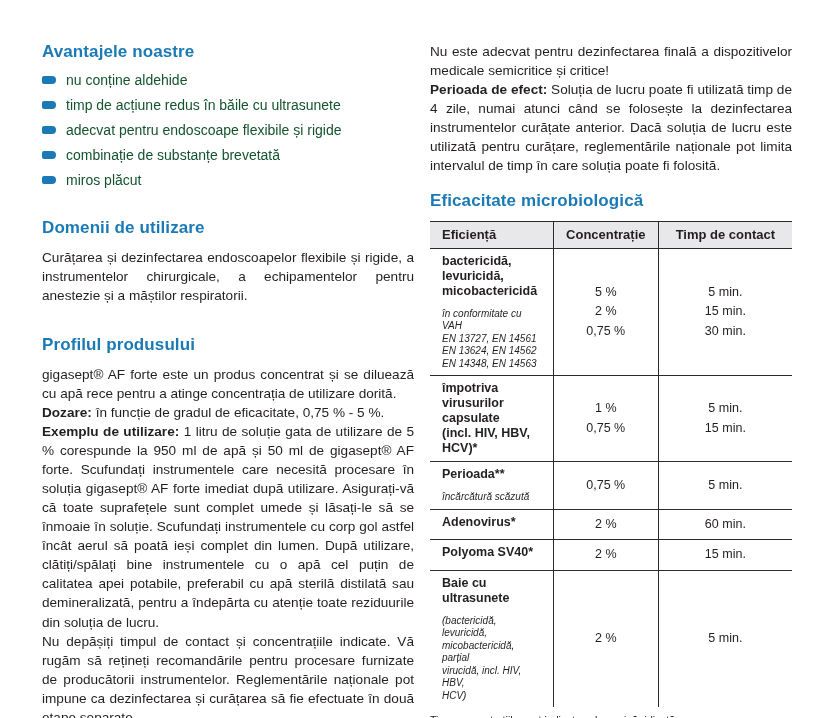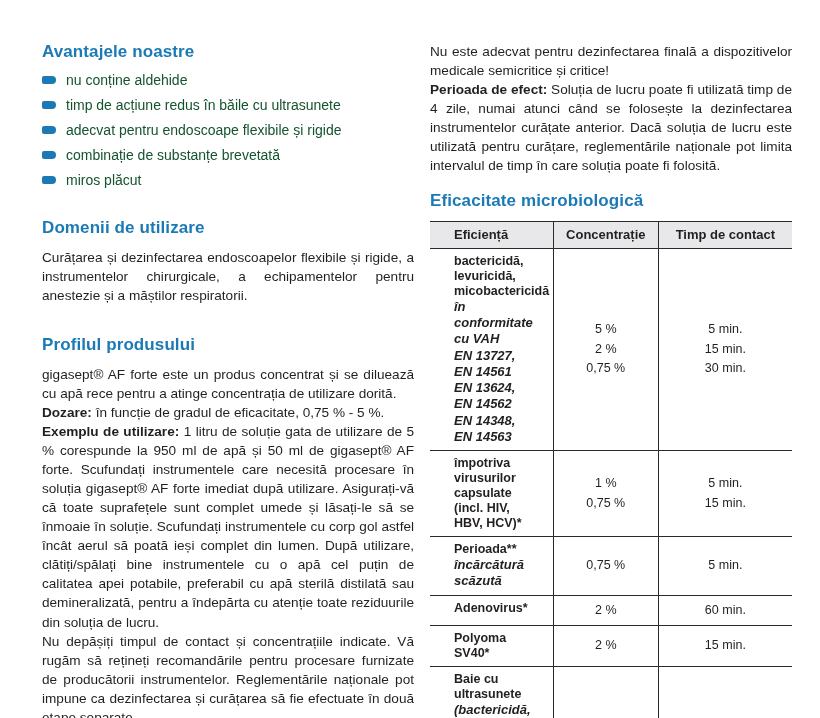--- a/index.html
+++ b/index.html
@@ -48,31 +48,31 @@
 
   
   .intro { margin-bottom: 16px; }
 
   
   .eff-title { margin-top: 0; margin-bottom: 9px; }
   .eff-table { border-top: 1px solid #2b2b2b; width: 100%; font-size: 12.5px; }
   .trow { display: flex; align-items: stretch; }
   .trow + .trow { border-top: 1px solid #2b2b2b; }
   .thead { background: #e8e8ea; font-weight: 700; font-size: 13px; }
-  .c1 { width: 34.2%; border-right: 1px solid #2b2b2b; padding: 5px 24px; }
+  .c1 { width: 34.2%; border-right: 1px solid #2b2b2b; padding: 5px 12px; }
   .c2 { width: 29.0%; border-right: 1px solid #2b2b2b; padding: 5px 4px;
         display: flex; align-items: center; justify-content: center;
         text-align: center; white-space: pre-line; line-height: 1.55; }
   .c3 { width: 36.8%; padding: 5px 4px;
         display: flex; align-items: center; justify-content: center;
         text-align: center; white-space: pre-line; line-height: 1.55; }
   .thead .c2, .thead .c3 { line-height: 1.2; }
   .eff-name { font-weight: 700; white-space: pre-line; line-height: 1.2; display: block; }
-  .eff-note { font-style: italic; font-weight: 700; font-size: 13px;
-              white-space: pre-line; line-height: 1.25; display: block; margin-top: 0; }
+  .eff-note { font-style: italic; font-weight: 400; font-size: 10px;
+              white-space: pre-line; line-height: 1.25; display: block; margin-top: 9px; }
 
   .footnotes { padding: 6px 0 8px 0; border-bottom: 1px solid #2b2b2b; }
   .footnote { display: flex; font-size: 10.6px; line-height: 1.45; }
   .fn-marker { width: 14px; flex: 0 0 auto; }
   .footnote.no-marker .fn-marker { width: 0; }
 </style>
 </head>
 <body>
 
 <div class="col-left">

